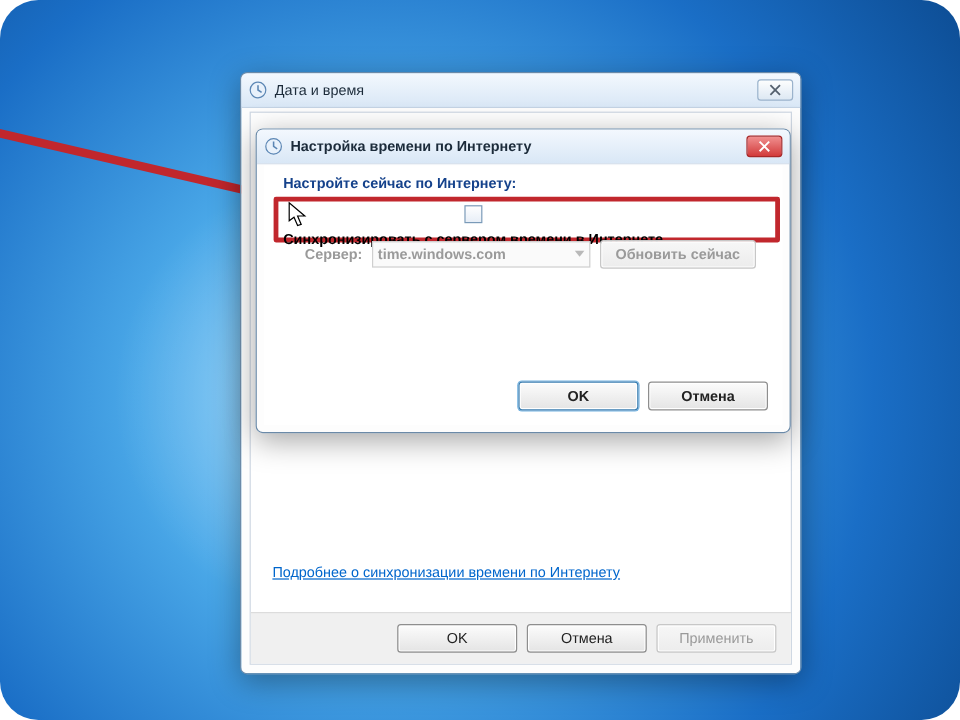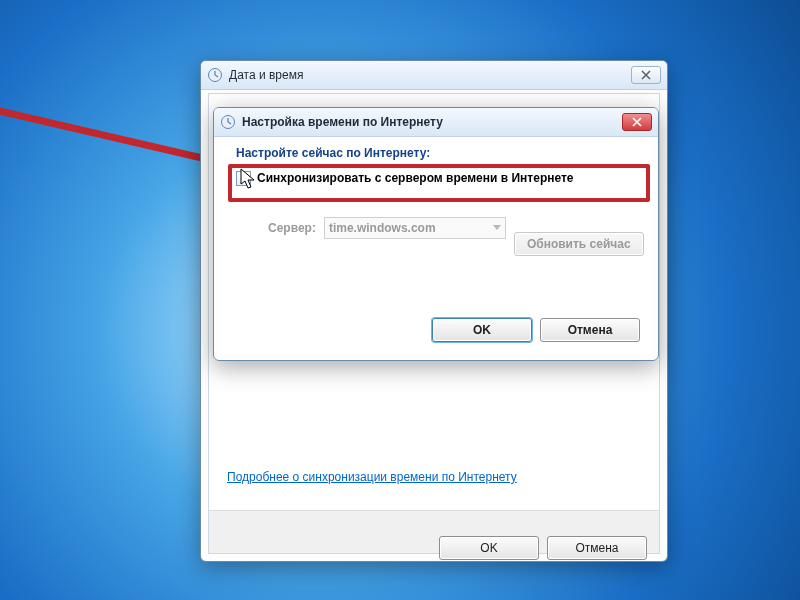--- a/index.html
+++ b/index.html
@@ -1,17 +1,17 @@
 <!DOCTYPE html>
 <html><head>
 <meta charset="utf-8">
 <style>
   html,body{margin:0;padding:0;width:800px;height:600px;overflow:hidden;font-family:"Segoe UI",Tahoma,sans-serif;font-size:12px;color:#000;}
   
-  .desktop{width:800px;height:600px;background:radial-gradient(circle at 40% 55%,#8fd6ff 0%,#4aa8e8 35%,#1a6ec6 70%,#0d4d94 100%);position:relative;}
+  .desktop{width:800px;height:600px;background:radial-gradient(circle at 40% 55%,#8fd6ff 0%,#4aa8e8 35%,#1a6ec6 70%,#0d4d94 100%);position:relative;border-radius:32px;}
   
   .desktop::before{content:"";position:absolute;inset:0;background:radial-gradient(circle at 35% 55%,rgba(255,255,255,0.35) 0%,rgba(255,255,255,0) 30%);pointer-events:none;}
 
   .window{position:absolute;border:1px solid #6b8aa8;border-radius:6px;background:linear-gradient(#e9f1fb,#d6e4f3 28px,#fdfdfd 28px,#fdfdfd);box-shadow:0 6px 25px rgba(0,0,0,0.35);}
   .titlebar{height:28px;display:flex;align-items:center;padding:0 6px;border-bottom:1px solid #c4d3e4;background:linear-gradient(#f3f8fe,#d9e7f6);border-radius:5px 5px 0 0;}
   .title-icon{width:16px;height:16px;margin-right:6px;}
   .title-text{flex:1;font-size:12px;color:#1c2b3a;}
   .title-btns{display:flex;gap:3px;}
   .tbtn{width:28px;height:16px;border-radius:3px;border:1px solid #9bb3cc;background:linear-gradient(#fdfefe,#dde8f3);display:flex;align-items:center;justify-content:center;}
   .tbtn.close{background:linear-gradient(#f08f8f,#d23b3b);border-color:#a82828;}
@@ -26,28 +26,28 @@
   .parent-inner{position:absolute;inset:0;}
   .parent-link{position:absolute;left:18px;top:376px;color:#0066cc;text-decoration:underline;cursor:pointer;text-align:center;}
   .parent-sep{position:absolute;left:0;right:0;top:416px;height:1px;background:#e0e0e0;}
   .parent-btnbar{position:absolute;left:0;right:0;bottom:0;height:42px;background:#f0f0f0;border-top:1px solid #dcdcdc;display:flex;justify-content:flex-end;align-items:center;padding-right:12px;gap:8px;}
 
   
   #child{left:213px;top:107px;width:444px;height:252px;font-weight:bold;}
   #child .client{border:none;left:6px;right:6px;top:30px;bottom:6px;background:#fff;}
   .instr{position:absolute;left:16px;top:8px;color:#15428b;}
   .highlight{position:absolute;left:8px;top:26px;width:414px;height:30px;border:4px solid #c1272d;border-radius:2px;}
-  .chk-row{position:absolute;left:16px;top:33px;display:flex;gap:6px;}
+  .chk-row{position:absolute;left:16px;top:33px;display:flex;align-items:center;gap:6px;flex-direction:column;}
   .chk{width:13px;height:13px;border:1px solid #7a9ab8;background:linear-gradient(#fefefe,#e7eef7);}
-  .server-row{position:absolute;left:48px;top:62px;display:flex;align-items:center;gap:8px;color:#9a9a9a;}
+  .server-row{position:absolute;left:34px;top:62px;display:flex;align-items:center;gap:8px;color:#9a9a9a;}
   .combo{width:172px;height:20px;border:1px solid #cfcfcf;background:#fafafa;display:flex;align-items:center;padding:0 4px;color:#9a9a9a;position:relative;}
   .combo::after{content:"";position:absolute;right:4px;top:7px;border-left:4px solid transparent;border-right:4px solid transparent;border-top:5px solid #b9b9b9;}
   .child-btnbar{position:absolute;right:12px;bottom:12px;display:flex;gap:8px;}
 
-  .btn{height:22px;min-width:74px;padding:0 12px;border:1px solid #8e8e8e;border-radius:3px;background:linear-gradient(#fcfcfc,#e4e4e4);display:inline-flex;align-items:center;justify-content:center;color:#222;cursor:default;box-shadow:inset 0 0 0 1px #fff;margin-top:32px;}
+  .btn{height:22px;min-width:74px;padding:0 12px;border:1px solid #8e8e8e;border-radius:3px;background:linear-gradient(#fcfcfc,#e4e4e4);display:inline-flex;align-items:center;justify-content:center;color:#222;cursor:default;box-shadow:inset 0 0 0 1px #fff;}
   .btn.default{border-color:#3c7fb1;box-shadow:0 0 0 1px #74b3e2,inset 0 0 0 1px #fff;}
   .btn.disabled{color:#9a9a9a;border-color:#c7c7c7;background:linear-gradient(#f7f7f7,#ececec);}
 
   
   .arrow{position:absolute;pointer-events:none;}
 
   
   .cursor{position:absolute;left:240px;top:168px;pointer-events:none;}
 </style>
 </head>
@@ -75,20 +75,21 @@
         </div>
       </div>
     </div>
     <div class="client">
       <div class="parent-inner">
         <a class="parent-link">Подробнее о синхронизации времени по Интернету</a>
         <div class="parent-sep"></div>
         <div class="parent-btnbar">
           <div class="btn">OK</div>
           <div class="btn">Отмена</div>
+          <div class="btn disabled">Применить</div>
         </div>
       </div>
     </div>
   </div>
 
   <div id="child" class="window">
     <div class="titlebar">
       <svg class="title-icon" viewBox="0 0 16 16">
           <circle cx="8" cy="8" r="6.5" fill="#e8f1fb" stroke="#5b86b4"></circle>
           <path d="M8 4v4l3 2" stroke="#5b86b4" stroke-width="1.3" fill="none"></path>

